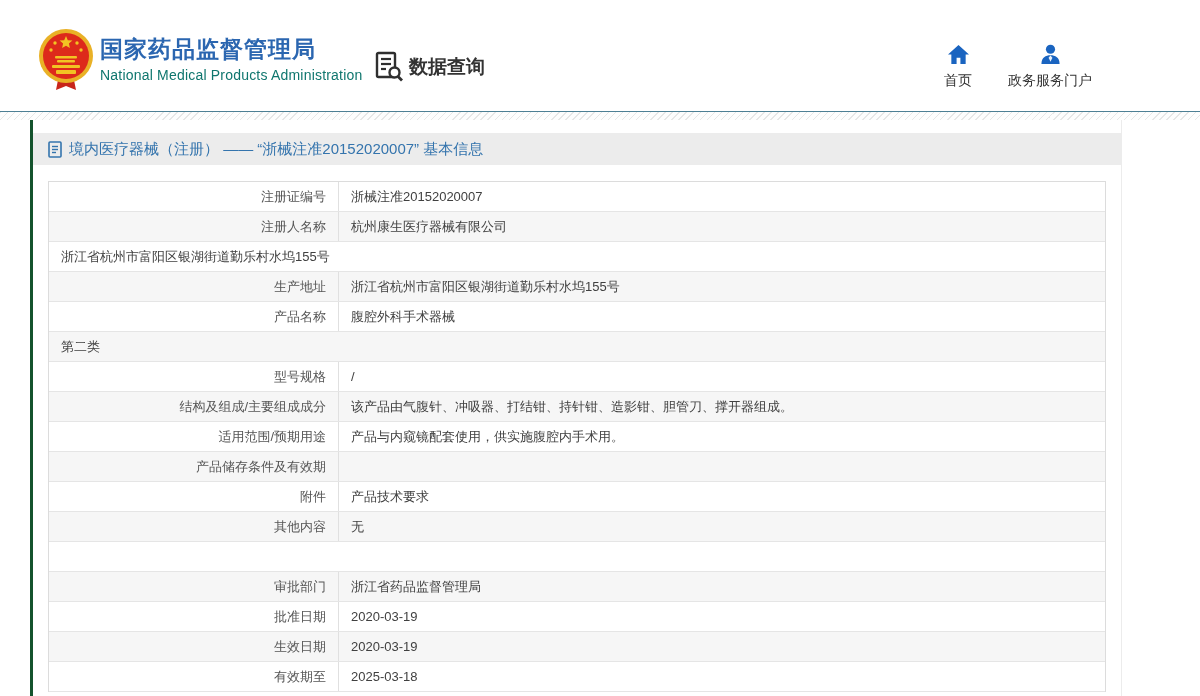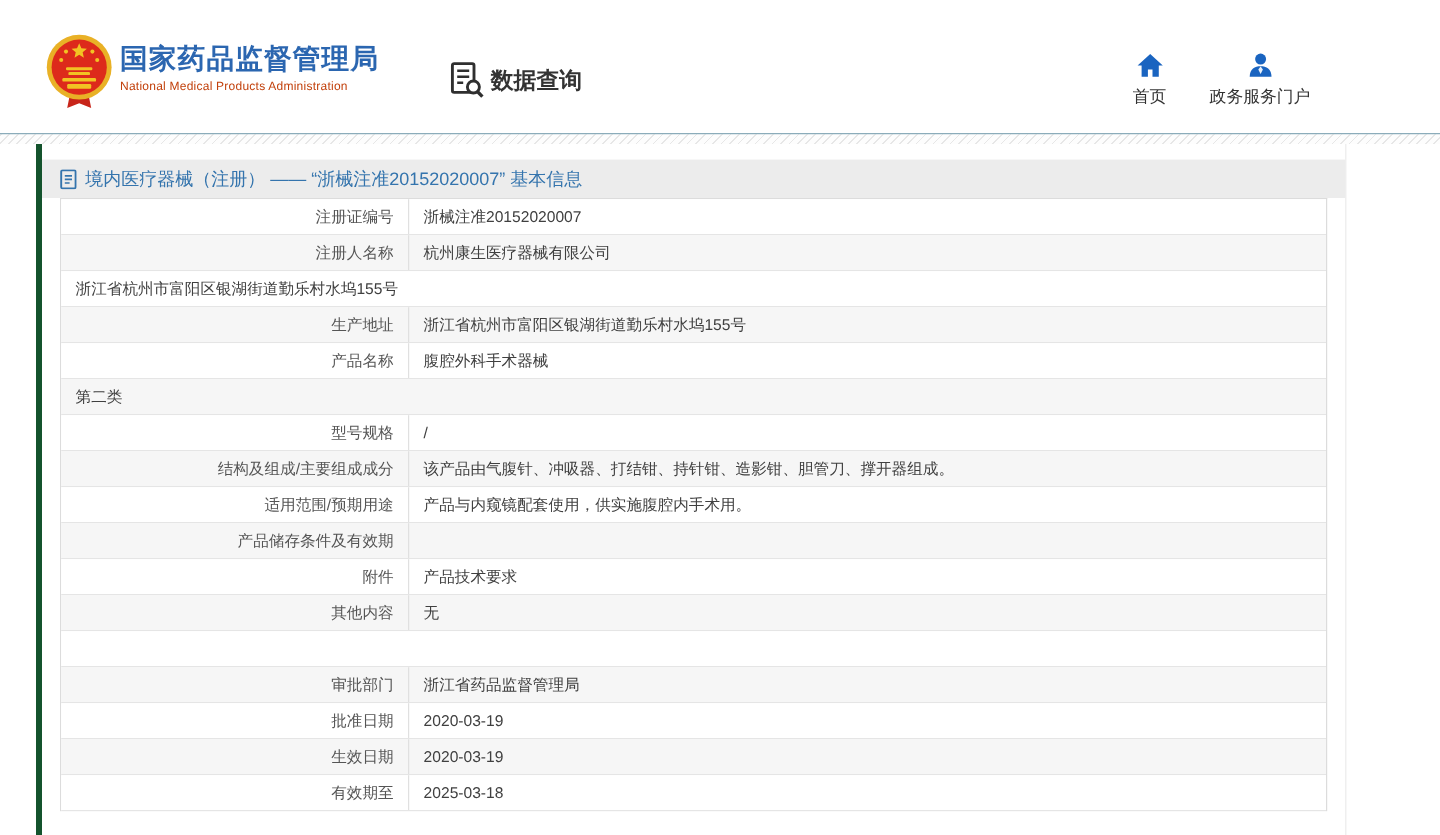--- a/index.html
+++ b/index.html
@@ -6,44 +6,44 @@
   html,body { width:1200px; height:696px; overflow:hidden; background:#fff;
               font-family:"Liberation Sans","DejaVu Sans",sans-serif; }
 
   
   .header { position:relative; width:1200px; height:111px; background:#fff; }
 
   .emblem { position:absolute; left:38px; top:28px; width:56px; height:64px; }
 
   .logo-text { position:absolute; left:100px; top:36px; }
   .logo-title { font-size:23px; font-weight:bold; color:#2b66b0; letter-spacing:1px; line-height:1.2; }
-  .logo-sub { font-size:10px; color:#c2410c; margin-top:3px; letter-spacing:.2px; }
+  .logo-sub { font-size:14px; color:#0f766e; margin-top:3px; letter-spacing:.2px; }
 
   .data-query { position:absolute; left:374px; top:51px; display:flex; align-items:center; cursor:pointer; }
   .data-query .dq-label { font-size:19px; font-weight:600; color:#333; margin-left:5px; }
 
   .top-nav { position:absolute; right:108px; top:44px; display:flex; gap:36px; }
   .nav-item { display:flex; flex-direction:column; align-items:center; cursor:pointer; }
   .nav-item .nav-label { font-size:14px; color:#333; margin-top:7px; white-space:nowrap; }
 
   
   .sep-line { width:1200px; height:1px; background:#4d7f94; }
   .sep-hatch { width:1200px; height:8px;
     background:repeating-linear-gradient(135deg,#e7e7e7 0,#e7e7e7 1px,#fdfdfd 1px,#fdfdfd 5px); }
 
   
   .container { position:absolute; left:30px; top:120px; width:1092px; height:576px;
-               background:#fff; border-left:5px solid #14532d; border-right:1px solid #ececec; }
+               background:#fff; border-left:3px solid #14532d; border-right:1px solid #ececec; }
 
   .section-bar { margin-top:13px; height:32px; background:#ececec; display:flex;
                  align-items:center; padding-left:15px; }
   .section-bar .sec-title { font-size:15px; color:#3474ad; margin-left:7px; white-space:nowrap; }
 
   
-  .info-table { margin:0 15px 0 15px; border:1px solid #dcdcdc; border-bottom:none; }
+  .info-table { margin:16px 15px 0 15px; border:1px solid #dcdcdc; border-bottom:none; }
   .trow { display:flex; height:30px; border-bottom:1px solid #e5e5e5; background:#fff; }
   .trow:nth-child(even) { background:#f6f6f6; }
   .tlabel { width:290px; flex:0 0 290px; border-right:1px solid #e0e0e0;
             display:flex; align-items:center; justify-content:flex-end;
             padding-right:12px; font-size:13px; color:#555; white-space:nowrap; }
   .tvalue { flex:1; display:flex; align-items:center; padding-left:12px;
             font-size:13px; color:#404040; white-space:nowrap; overflow:hidden; }
 </style>
 </head>
 <body>

